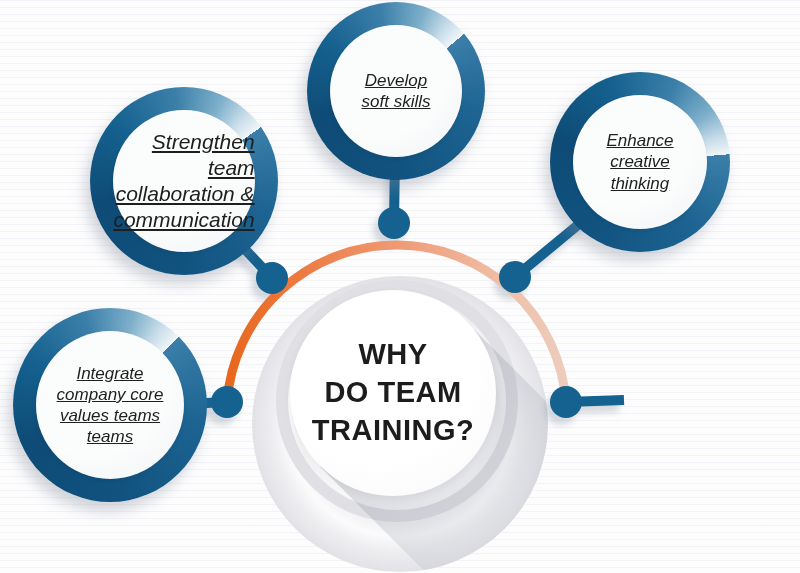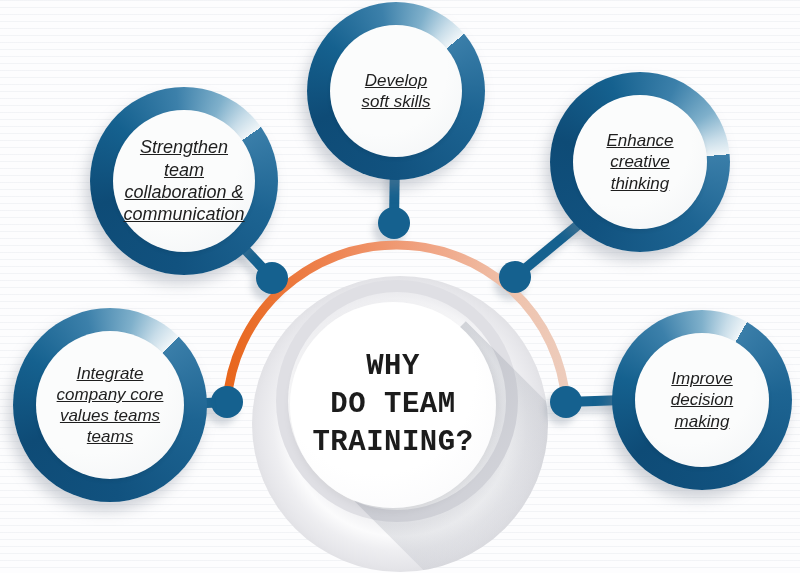--- a/index.html
+++ b/index.html
@@ -28,25 +28,25 @@
     border:12px solid #dfdfe4;border-radius:50%;z-index:1;
   }
   .center-skirt{
     position:absolute;left:141px;top:15px;width:270px;height:206px;
     transform-origin:0 103px;transform:rotate(45deg);z-index:2;
     background:linear-gradient(to right,
       rgba(140,146,158,0.34) 0%, rgba(140,146,158,0.16) 50%,
       rgba(140,146,158,0.0) 85%);
   }
   .center-white{
-    position:absolute;left:38px;top:26px;width:206px;height:206px;
+    position:absolute;left:38px;top:14px;width:206px;height:206px;
     border-radius:50%;z-index:3;
     background:radial-gradient(circle at 42% 36%, #ffffff 55%, #f7f7f9 100%);
     box-shadow:0 3px 8px rgba(0,0,0,0.06);
-    display:flex;align-items:center;justify-content:center;font-family:Liberation Mono, monospace;
+    display:flex;align-items:center;justify-content:center;
   }
   .center-title{
     white-space:pre-line;text-align:center;
     font-size:29px;font-weight:700;line-height:1.31;
     letter-spacing:0.5px;color:#1c1c1c;
   }
 
   
   .satellite{position:absolute;z-index:5;}
   .ring{
@@ -135,21 +135,21 @@
     <div class="ring g50"></div>
     <div class="ring-inner">
       <div class="node-label">Develop
 soft skills</div>
     </div>
   </div>
 
   <div class="satellite" style="left:90px;top:87px;width:188px;height:188px;">
     <div class="ring g55"></div>
     <div class="ring-inner">
-      <div class="node-label" style="font-size:18px;">Strengthen
+      <div class="node-label" style="font-size:21px;text-align:right;">Strengthen
 team
 collaboration &amp;
 communication</div>
     </div>
   </div>
 
   <div class="satellite" style="left:550px;top:72px;width:180px;height:180px;">
     <div class="ring g85"></div>
     <div class="ring-inner">
       <div class="node-label">Enhance
@@ -161,22 +161,14 @@
   <div class="satellite" style="left:13px;top:308px;width:194px;height:194px;">
     <div class="ring g45"></div>
     <div class="ring-inner">
       <div class="node-label">Integrate
 company core
 values teams
 teams</div>
     </div>
   </div>
 
-  <div class="satellite" style="left:612px;top:310px;width:180px;height:180px;">
-    <div class="ring g30"></div>
-    <div class="ring-inner">
-      <div class="node-label">Improve
-decision
-making</div>
-    </div>
-  </div>
 
 </div>
 
 </body></html>

